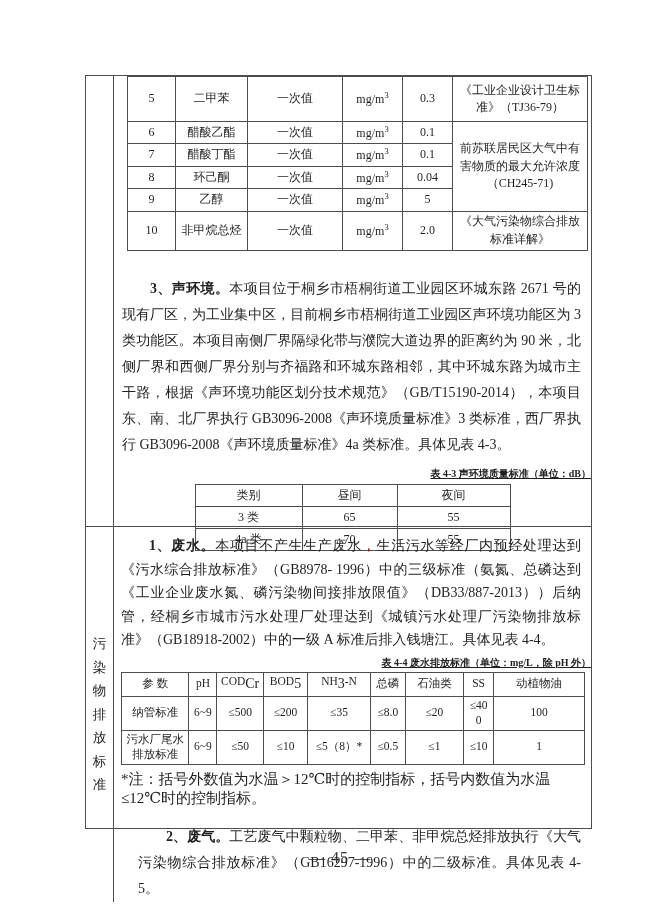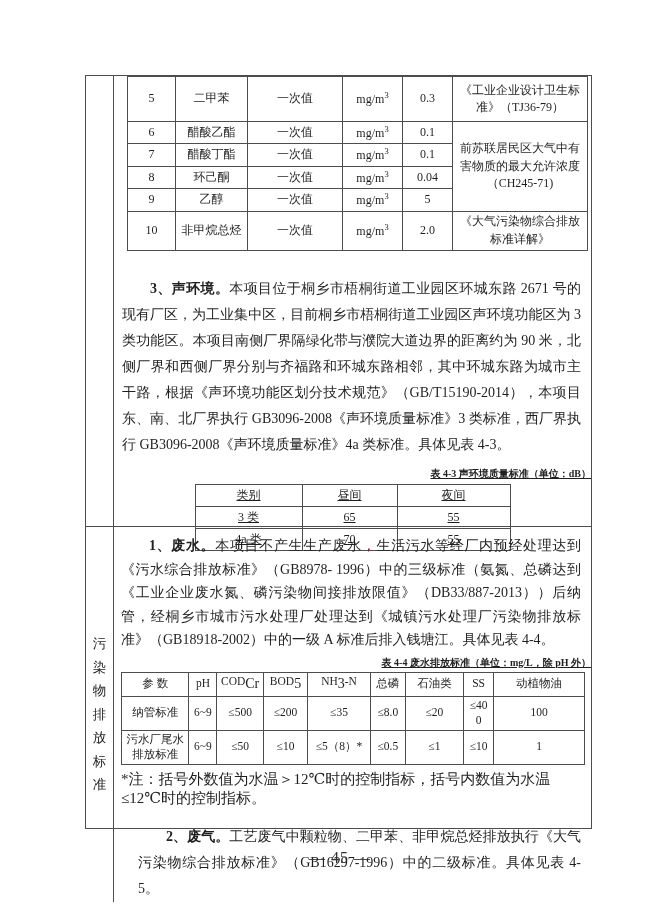--- a/index.html
+++ b/index.html
@@ -37,21 +37,21 @@
   
   .para{
     font-size:14px;text-align:justify;text-indent:2em;color:#1f1f1f;
   }
   .b{font-weight:bold;}
   .red{color:#b50000;}
   #noise-para{margin:25px 10px 0 8px;line-height:26px;}
   .caption{font-weight:bold;text-align:right;font-size:10px;text-decoration:underline;}
   #noise-caption{margin-top:9px;}
   #noise-table{margin:3px auto 0 auto;width:315px;font-size:12px;}
-  #noise-table td{height:19px;text-decoration:underline;}
+  #noise-table td{height:19px;}
   
   #waste-para{margin:7px 10px 0 7px;line-height:23.5px;}
   #waste-caption{margin-top:4px;}
   #waste-table{margin:2px 6px 0 7px;width:464px;font-size:11.5px;line-height:1.35;font-family:Liberation Serif, serif;}
   #waste-table tr.hrow td{height:21px;}
   #waste-table tr.r1 td{height:21px;}
   #waste-table tr.r2 td{height:31px;}
   .note{font-size:15px;margin:5px 6px 0 7px;color:#1f1f1f;}
   #gas-para{margin:16px 10px 0 24px;line-height:26px;}
   .page-number{

